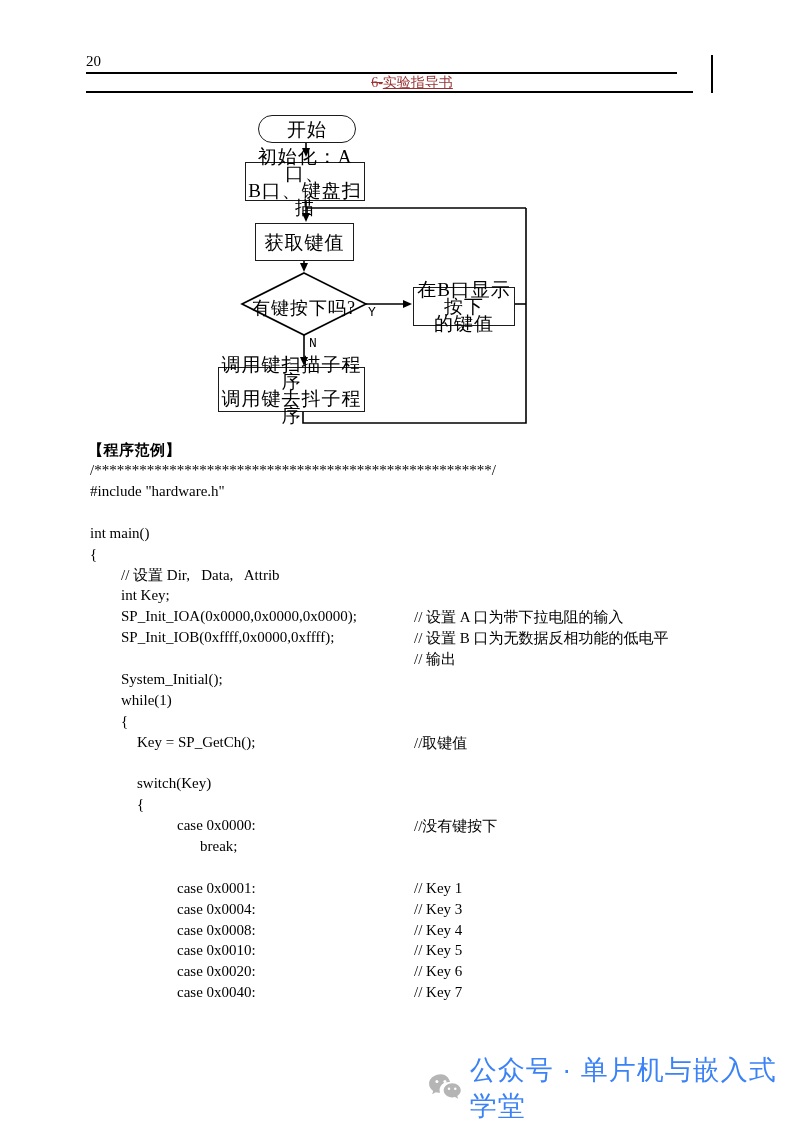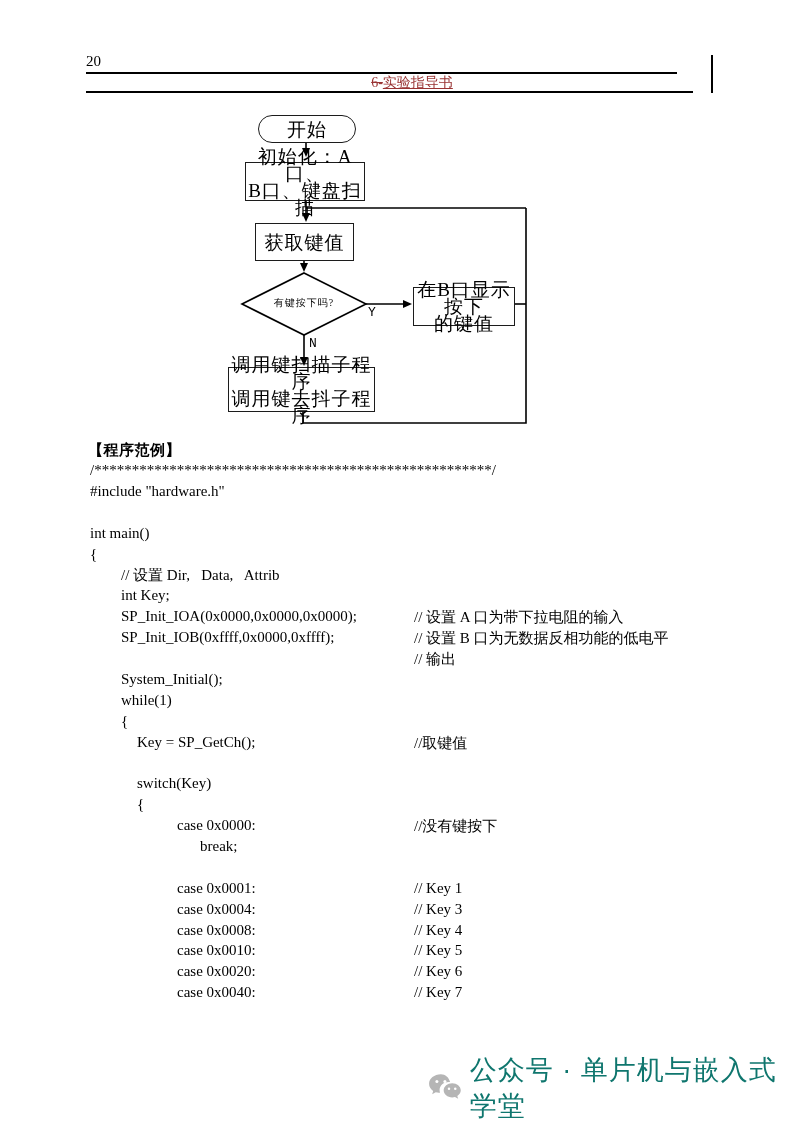--- a/index.html
+++ b/index.html
@@ -17,31 +17,31 @@
   .doc-title .struck{text-decoration:line-through;}
   .doc-title .underl{text-decoration:underline;}
   
   .flow-svg{position:absolute;left:0;top:0;width:600px;height:440px;}
   .fc-box{
     position:absolute;border:1.5px solid #1c1c1c;background:#fff;
     display:flex;flex-direction:column;align-items:center;justify-content:center;
     font-size:19px;line-height:17px;text-align:center;letter-spacing:1px;
   }
   .fc-oval{border-radius:14px;}
-  .fc-label{position:absolute;font-size:10px;letter-spacing:1px;text-align:center;}
+  .fc-label{position:absolute;font-size:18px;letter-spacing:1px;text-align:center;}
   .fc-yn{position:absolute;font-size:13px;font-family:"Liberation Mono","DejaVu Sans Mono",monospace;}
   
   .section-heading{position:absolute;left:88px;top:441px;font-size:15px;font-weight:bold;letter-spacing:.5px;}
   .code-block{position:absolute;left:90px;top:462px;width:640px;font-size:15px;}
   .code-line{position:relative;height:20.9px;white-space:pre;}
   .code-line .c{position:absolute;top:0;}
   .code-line .m{position:absolute;top:0;left:288px;margin-left:36px;}
   .i0{left:0;}.i1{left:31px;}.i2{left:47px;}.i3{left:87px;}.i4{left:110px;}
   
-  .footer{position:absolute;left:428px;top:1068px;height:40px;display:flex;align-items:center;color:#0f766e;}
+  .footer{position:absolute;left:428px;top:1068px;height:40px;display:flex;align-items:center;color:#3b82f6;}
   .footer-text{font-family:"Liberation Sans","DejaVu Sans",sans-serif;font-size:27px;letter-spacing:1px;margin-left:8px;}
   .wechat-icon{width:38px;height:34px;}
 </style>
 </head>
 <body>
 
 <div class="page">
 
   <div class="page-number">20</div>
   <div class="rule1"></div>
@@ -80,21 +80,21 @@
   <div class="fc-box" style="left:255px;top:223px;width:97px;height:36px;">
     <span>获取键值</span>
   </div>
   <div class="fc-label" style="left:244px;top:296px;width:120px;">有键按下吗?</div>
   <div class="fc-yn" style="left:368px;top:305px;">Y</div>
   <div class="fc-yn" style="left:309px;top:336px;">N</div>
   <div class="fc-box" style="left:413px;top:287px;width:100px;height:37px;">
     <span>在B口显示按下</span>
     <span>的键值</span>
   </div>
-  <div class="fc-box" style="left:228px;top:367px;width:145px;height:43px;">
+  <div class="fc-box" style="left:218px;top:367px;width:145px;height:43px;">
     <span>调用键扫描子程序</span>
     <span>调用键去抖子程序</span>
   </div>
 
   <div class="section-heading">【程序范例】</div>
   <div class="code-block">
       <div class="code-line"><span class="c i0">/*****************************************************/</span></div>
       <div class="code-line"><span class="c i0">#include "hardware.h"</span></div>
       <div class="code-line"></div>
       <div class="code-line"><span class="c i0">int main()</span></div>

